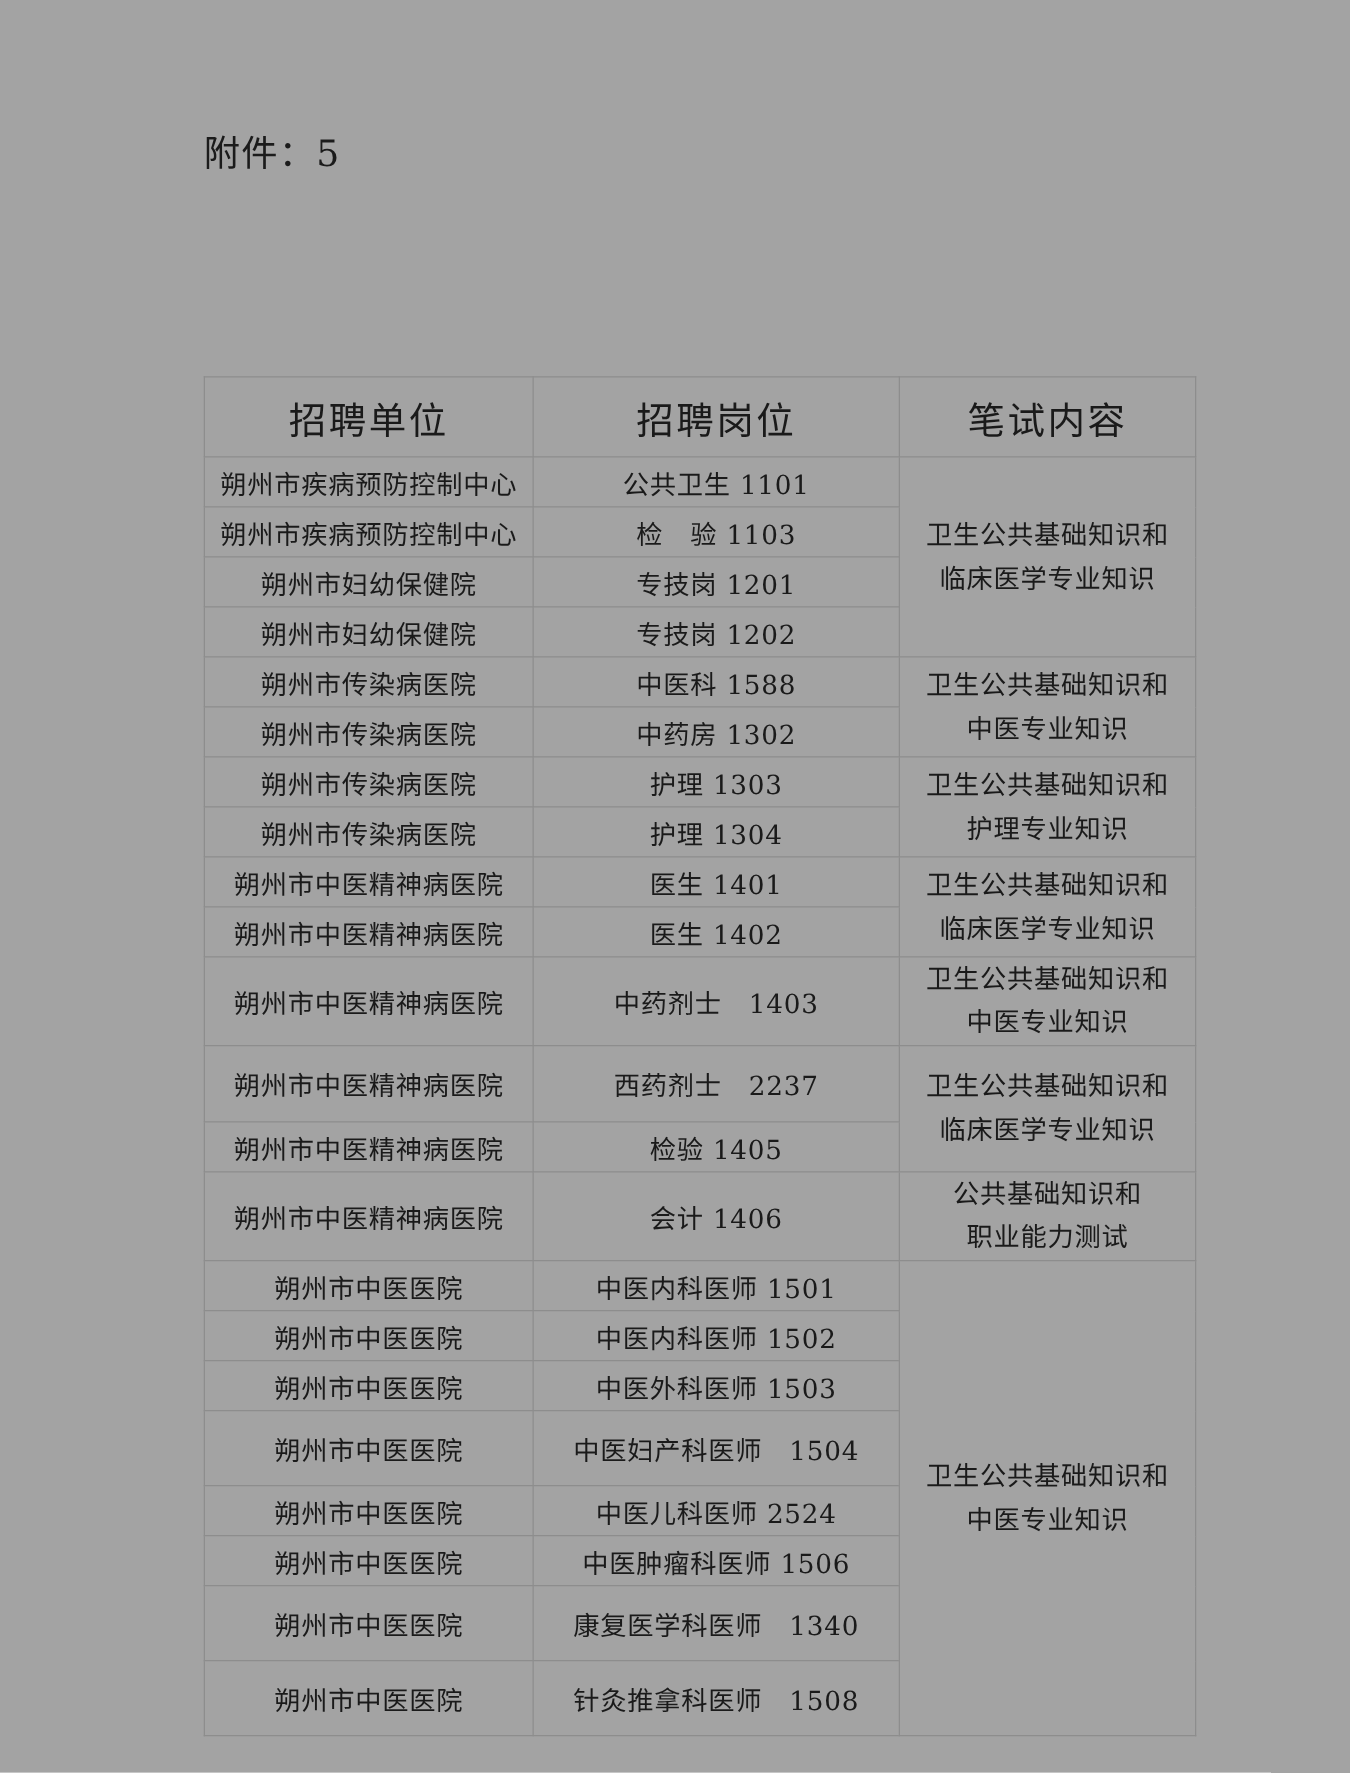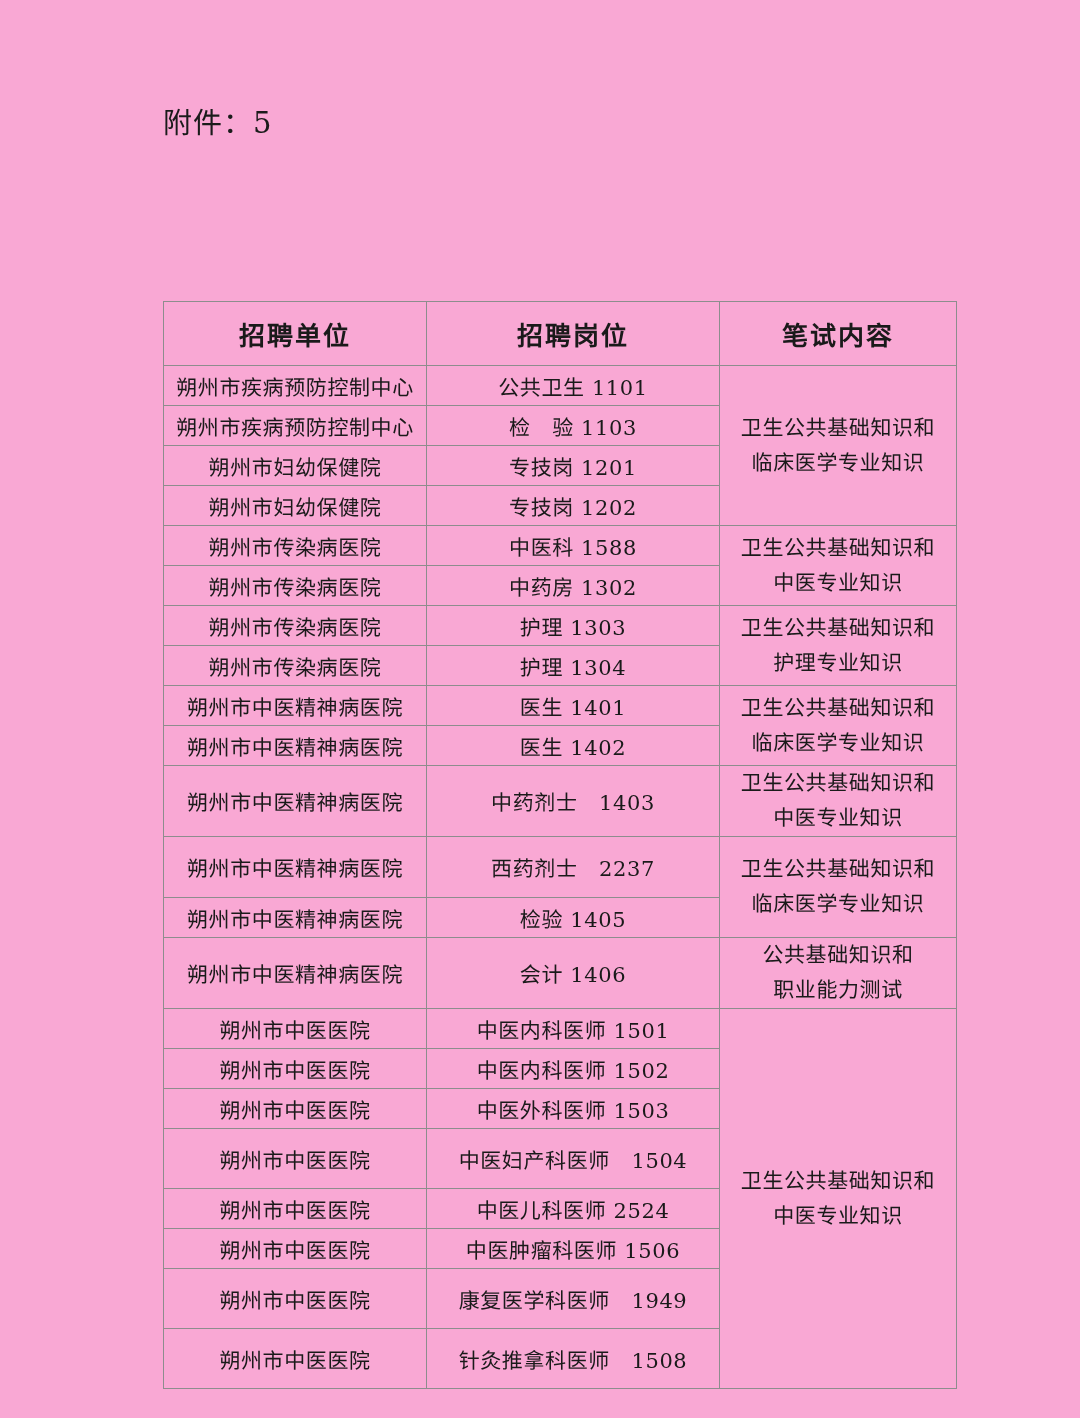--- a/index.html
+++ b/index.html
@@ -13,21 +13,21 @@
     height: 1418px;
     position: relative;
     font-family: "DejaVu Serif", "Liberation Serif", serif;
     color: #171717;
     overflow: hidden;
   }
 
   .page {
     position: absolute;
     inset: 0;
-    background: #f9a8d4;
+    background: #a3a3a3;
   }
 
   
   .attachment-label {
     position: absolute;
     left: 163px;
     top: 99px;
     font-size: 29px;
     letter-spacing: 1px;
     color: #1b1b1b;
@@ -71,22 +71,22 @@
   table.ref-table td {
     border: 1px solid #8d8d8d;
     text-align: center;
     vertical-align: middle;
     color: #1a1a1a;
     padding: 0 4px;
     white-space: pre;
   }
   table.ref-table thead th {
     height: 63px;
-    font-size: 26px;
-    font-weight: bold;
+    font-size: 30px;
+    font-weight: normal;
     letter-spacing: 2px;
   }
   table.ref-table tbody td {
     font-size: 21px;
     letter-spacing: 0.6px;
   }
   table.ref-table tbody tr { height: 40px; }
   table.ref-table tbody tr.tall { height: 60px; }
   table.ref-table tbody tr.tall-xl { height: 61px; }
 
@@ -211,21 +211,21 @@
           <tr>
             <td>朔州市中医医院</td>
             <td>中医儿科医师 2524</td>
           </tr>
           <tr>
             <td>朔州市中医医院</td>
             <td>中医肿瘤科医师 1506</td>
           </tr>
           <tr class="tall">
             <td>朔州市中医医院</td>
-            <td>康复医学科医师　1949</td>
+            <td>康复医学科医师　1340</td>
           </tr>
           <tr class="tall">
             <td>朔州市中医医院</td>
             <td>针灸推拿科医师　1508</td>
           </tr>
         </tbody>
     </table>
   </div>
 
 </div>

